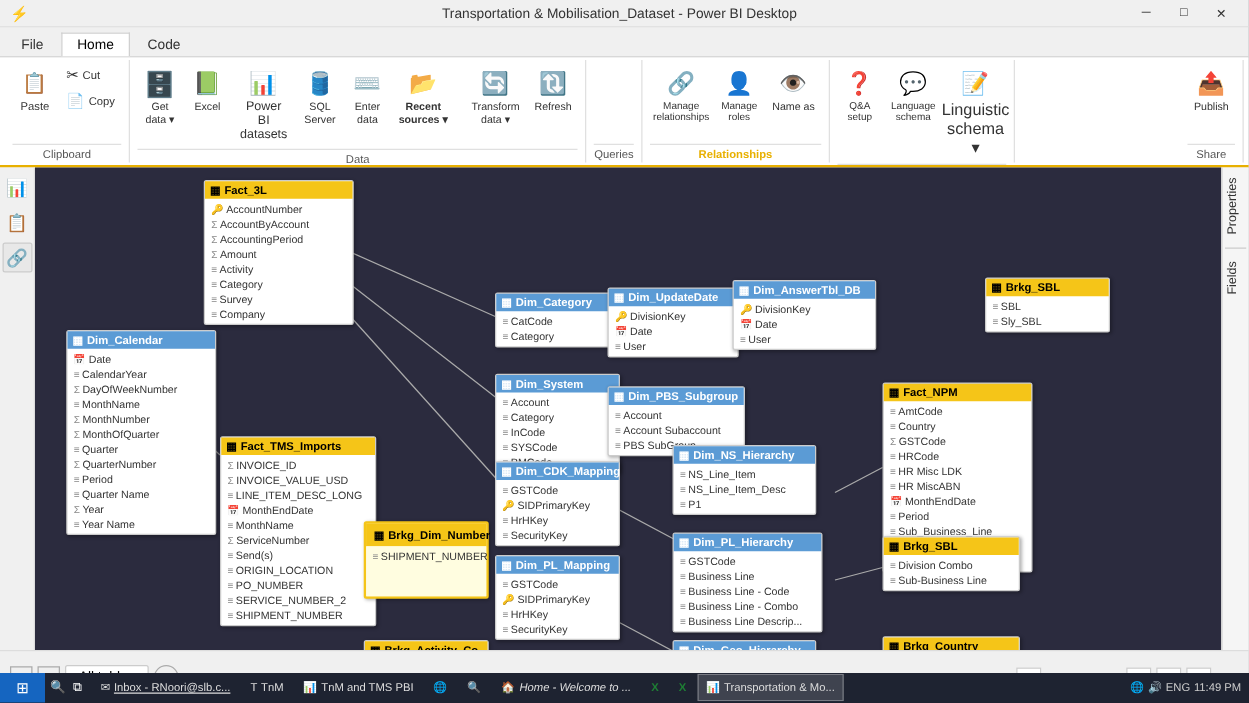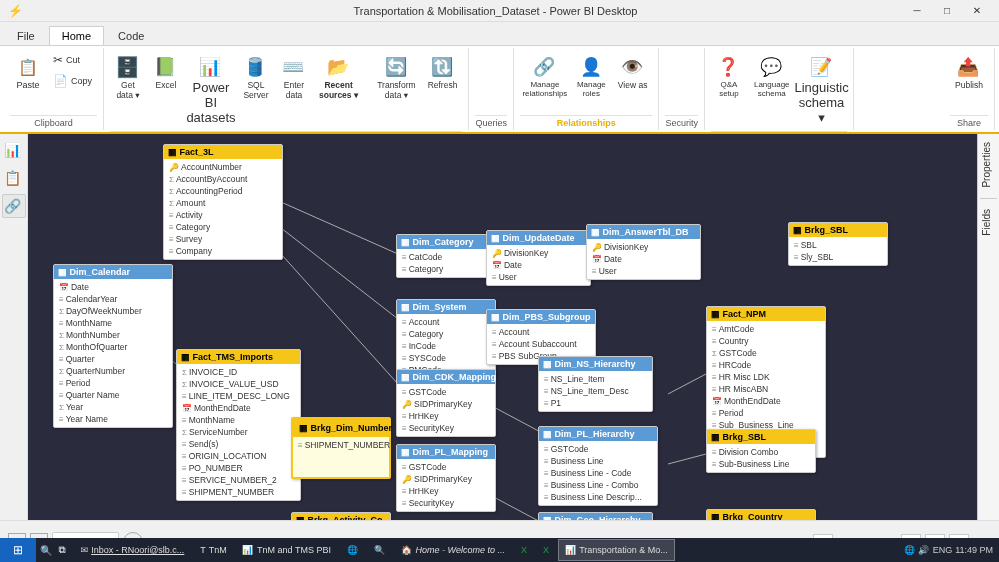--- a/index.html
+++ b/index.html
@@ -401,21 +401,21 @@
       <div class="ribbon-btn">
         <div class="icon" style="font-size:20px;">🗄️</div>
         <span style="font-size:8.5px;">Get<br>data ▾</span>
       </div>
       <div class="ribbon-btn">
         <div class="icon" style="font-size:18px;">📗</div>
         <span style="font-size:8.5px;">Excel</span>
       </div>
       <div class="ribbon-btn">
         <div class="icon" style="font-size:18px;">📊</div>
-        <span style="font-size:13px;">Power BI<br>datasets</span>
+        <span style="font-size:10px;">Power BI<br>datasets</span>
       </div>
       <div class="ribbon-btn">
         <div class="icon" style="font-size:18px;">🛢️</div>
         <span style="font-size:8.5px;">SQL<br>Server</span>
       </div>
       <div class="ribbon-btn">
         <div class="icon" style="font-size:18px;">⌨️</div>
         <span style="font-size:8.5px;">Enter<br>data</span>
       </div>
       <div class="ribbon-btn">
@@ -445,30 +445,26 @@
       <div class="ribbon-btn">
         <div class="icon" style="font-size:18px;">🔗</div>
         <span style="font-size:8px;">Manage<br>relationships</span>
       </div>
       <div class="ribbon-btn">
         <div class="icon" style="font-size:18px;">👤</div>
         <span style="font-size:8px;">Manage<br>roles</span>
       </div>
       <div class="ribbon-btn">
         <div class="icon" style="font-size:18px;">👁️</div>
-        <span style="font-size:8.5px;">View as</span>
+        <span style="font-size:8.5px;">Name as</span>
       </div>
     </div>
     <div class="ribbon-group-label" style="color:#e8b000;font-weight:bold;">Relationships</div>
   </div>
 
-  <div class="ribbon-group">
-    <div class="ribbon-group-items"></div>
-    <div class="ribbon-group-label">Security</div>
-  </div>
 
   <div class="ribbon-group">
     <div class="ribbon-group-items">
       <div class="ribbon-btn">
         <div class="icon" style="font-size:18px;">❓</div>
         <span style="font-size:8px;">Q&amp;A<br>setup</span>
       </div>
       <div class="ribbon-btn">
         <div class="icon" style="font-size:18px;">💬</div>
         <span style="font-size:8px;">Language<br>schema</span>

